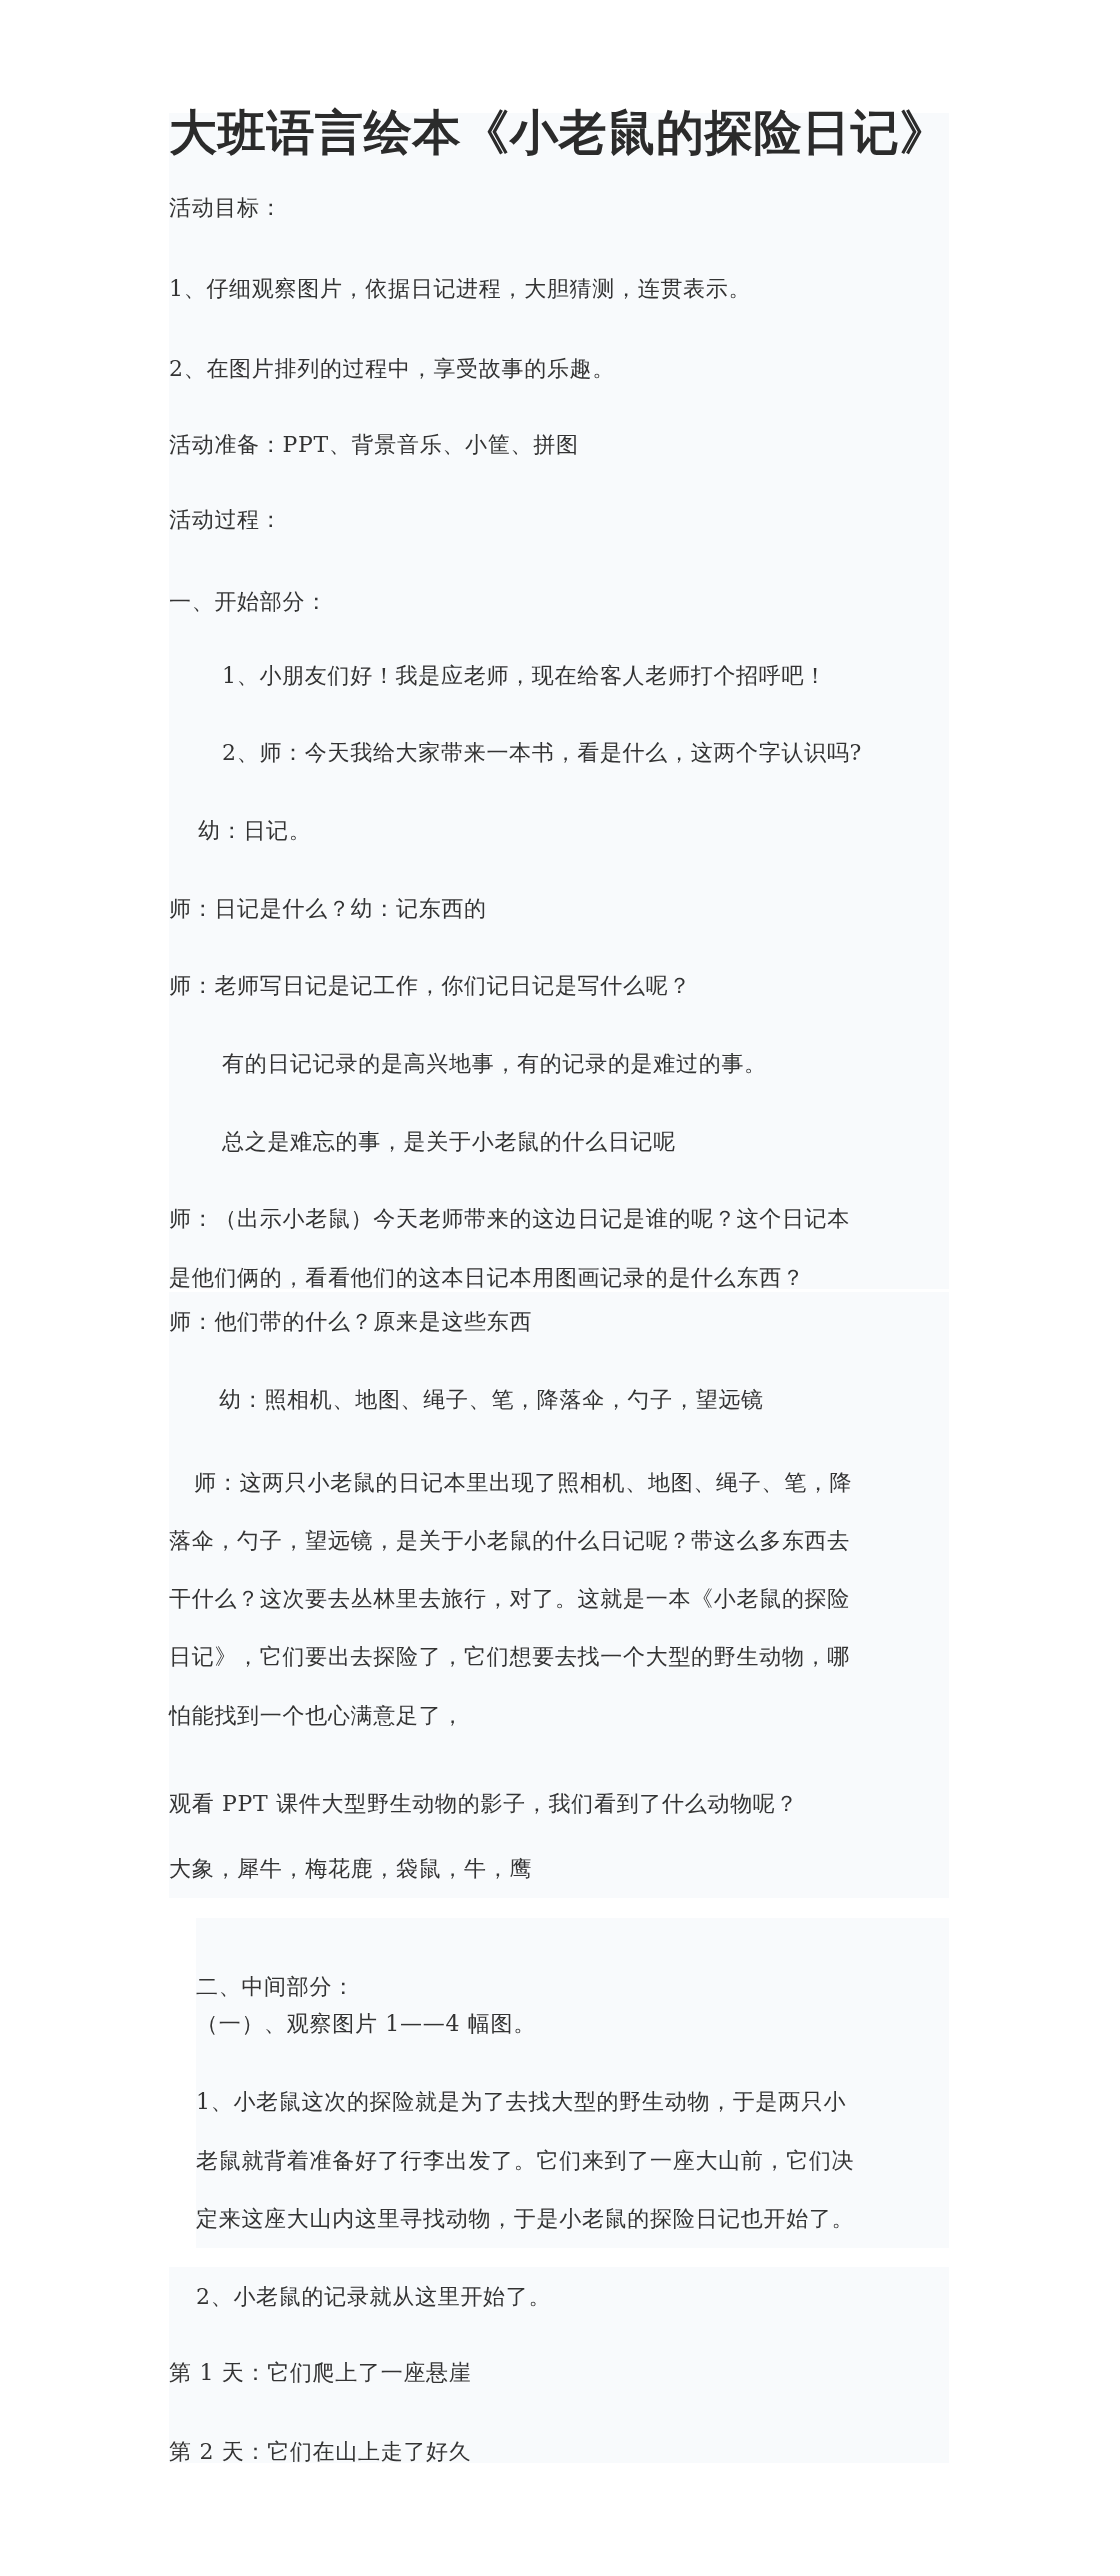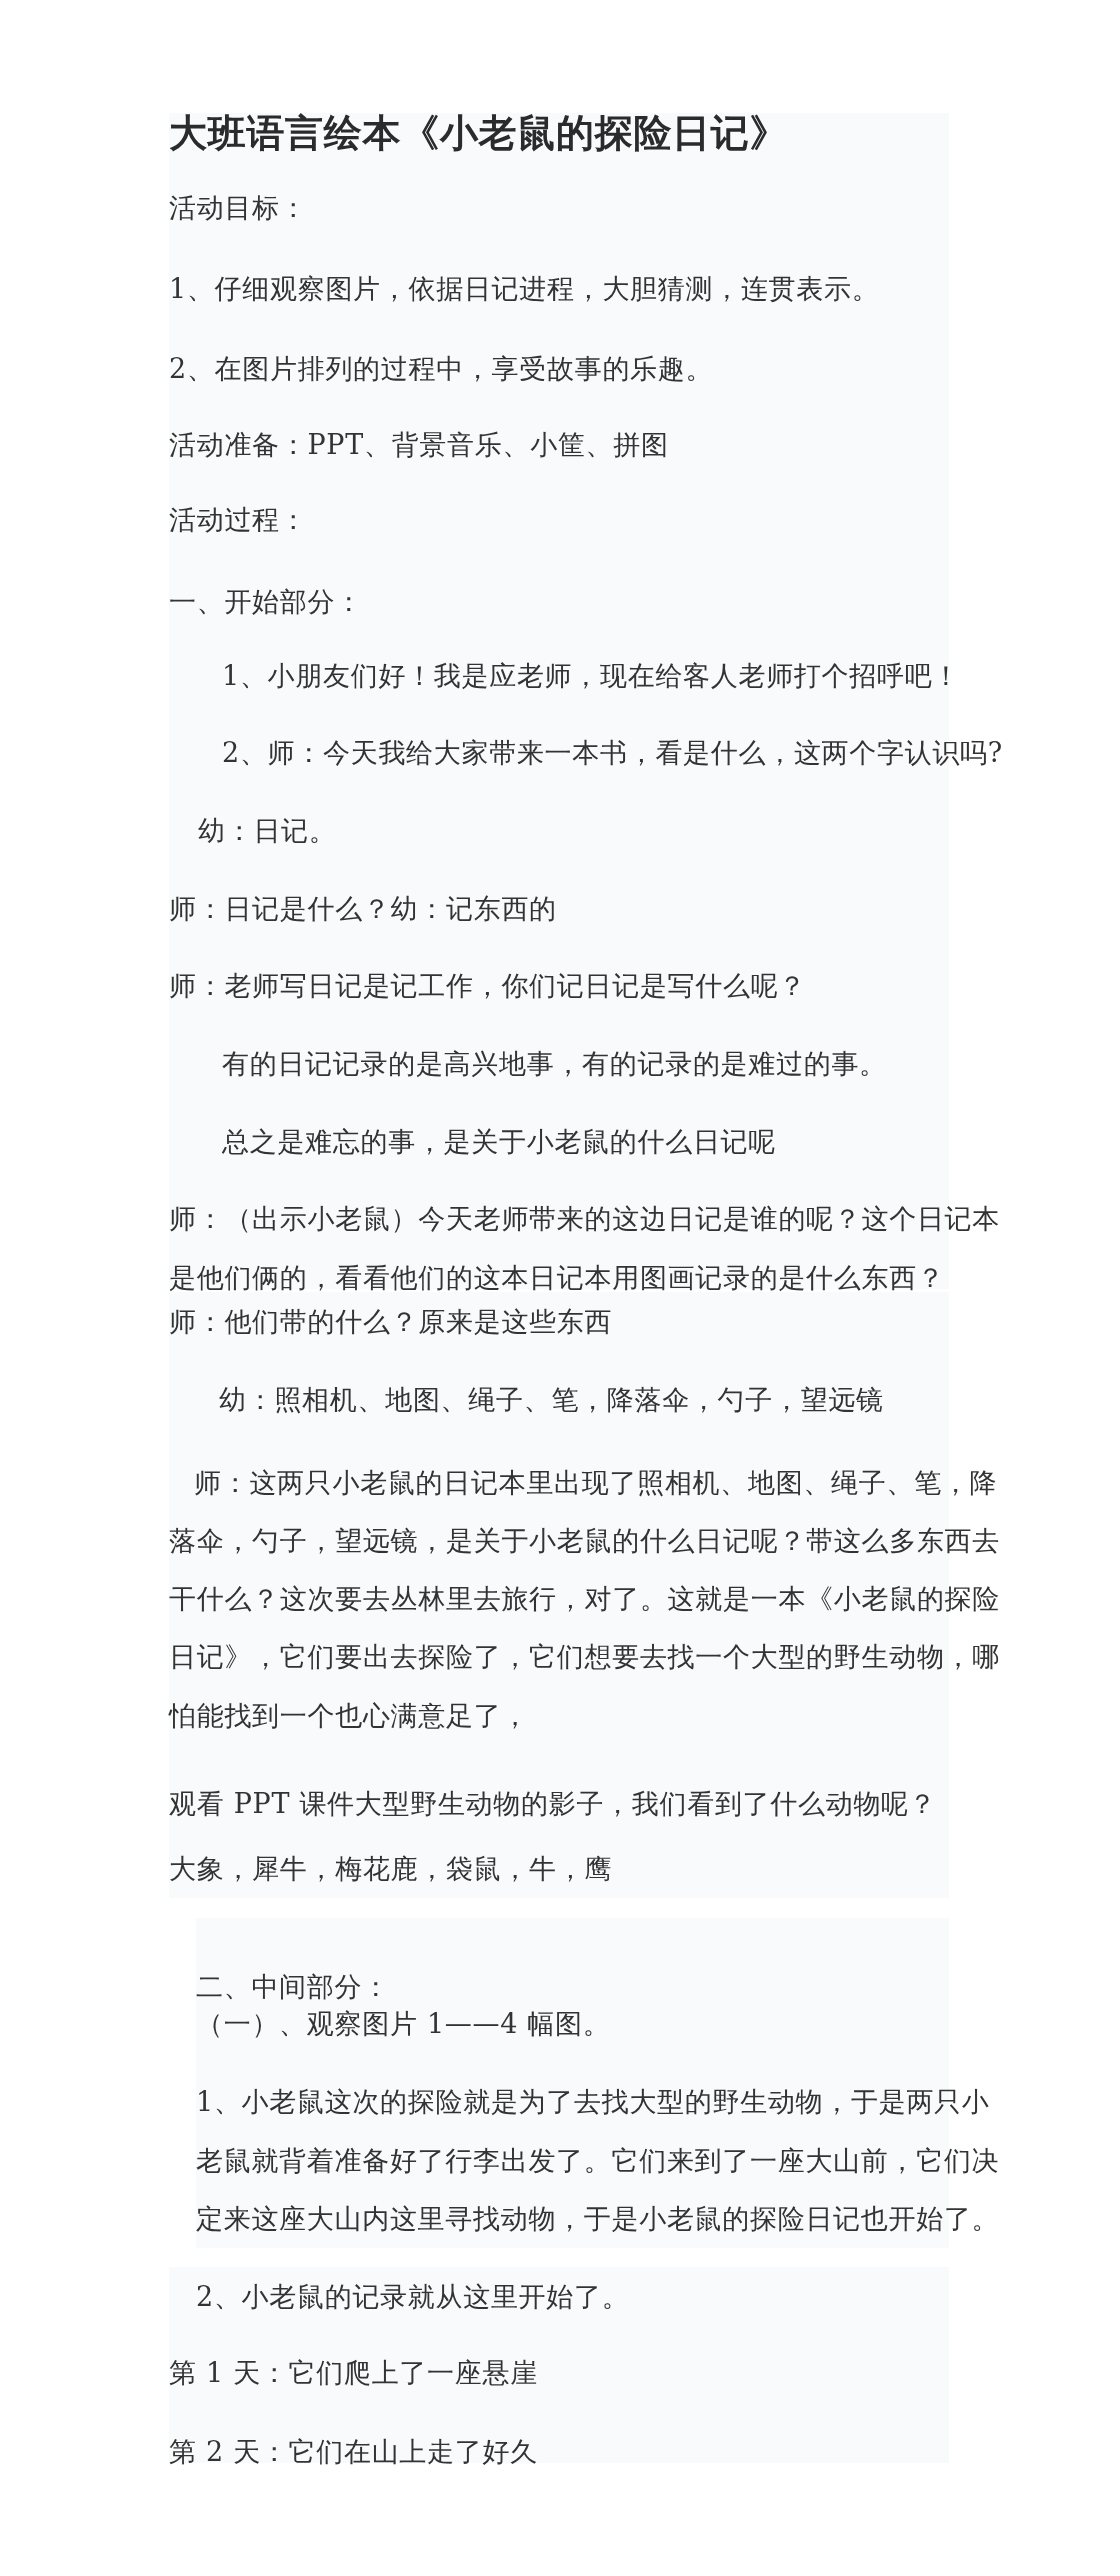--- a/index.html
+++ b/index.html
@@ -15,30 +15,30 @@
       font-family: "DejaVu Serif", "Liberation Serif", serif;
       color: #333333;
     }
     .block {
       position: absolute;
       background: #f8fafc;
     }
     .line {
       position: absolute;
       white-space: nowrap;
-      font-size: 27px;
+      font-size: 22px;
       line-height: 28px;
       height: 28px;
       color: #333333;
       letter-spacing: 0.7px;
     }
     .title {
       position: absolute;
       white-space: nowrap;
-      font-size: 38px;
+      font-size: 48px;
       line-height: 45px;
       height: 45px;
       color: #2b2b2b;
       font-weight: bold;
       letter-spacing: 0.7px;
     }
   </style>
 </head>
 <body>
 

